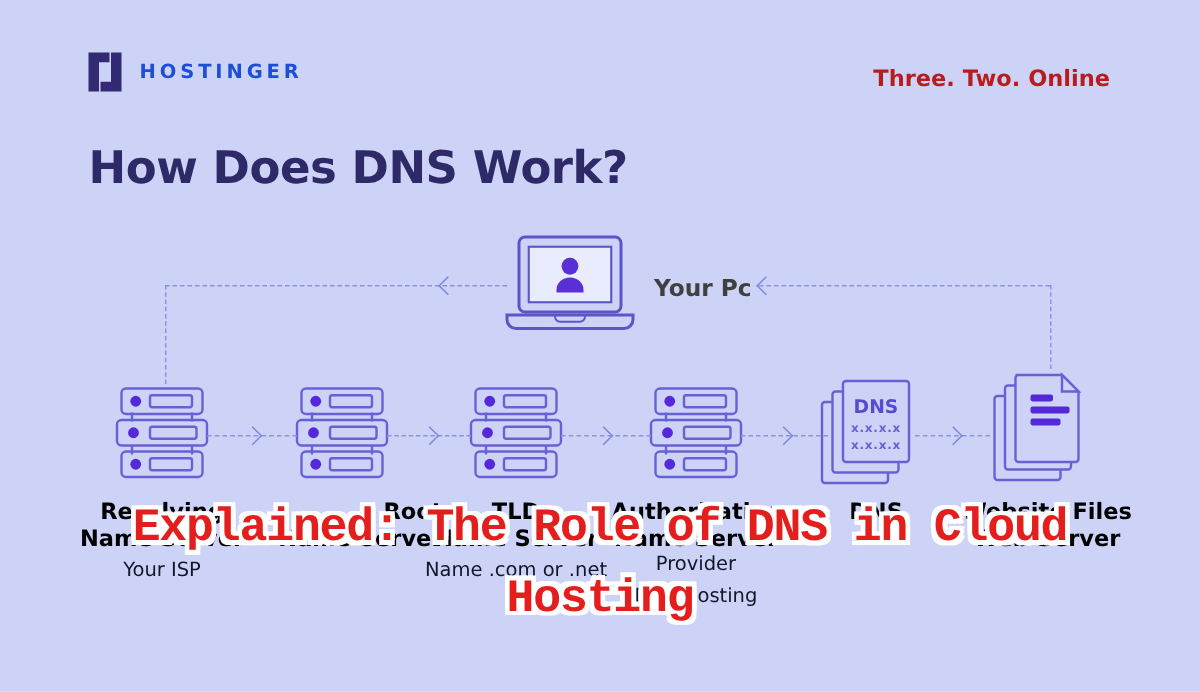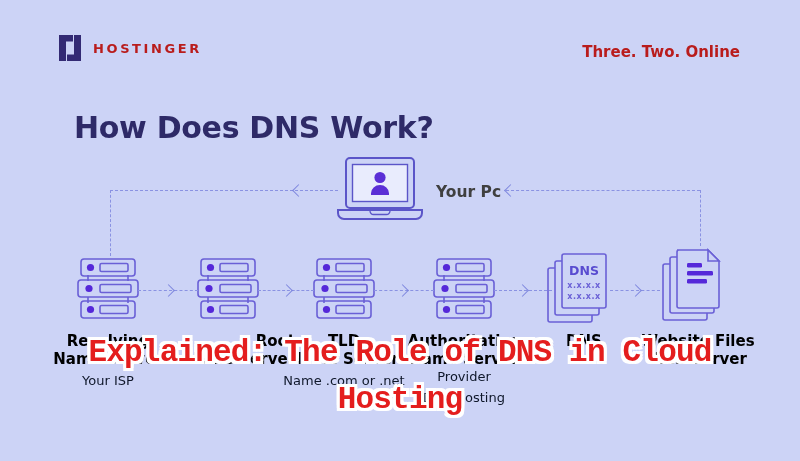--- a/index.html
+++ b/index.html
@@ -3,23 +3,23 @@
 <meta charset="utf-8">
 <style>
   html,body{margin:0;padding:0;}
   .canvas{
     position:relative; width:800px; height:461px; overflow:hidden;
     background:#ccd3f6;
     font-family:"DejaVu Sans","Liberation Sans",sans-serif;
   }
   
   .brand{position:absolute; left:56px; top:34px; display:flex; align-items:center; gap:9px;}
-  .brand-name{font-size:13px; font-weight:700; letter-spacing:2.6px; color:#b91c1c;}
+  .brand-name{font-size:13px; font-weight:700; letter-spacing:2.6px; color:#1d4ed8;}
   .tagline{position:absolute; right:60px; top:43px; font-size:15px; font-weight:600; color:#b91c1c;}
-  .title{position:absolute; left:58px; top:94px; margin:16px; font-size:30px; font-weight:700;
+  .title{position:absolute; left:58px; top:94px; margin:1px; font-size:30px; font-weight:700;
          letter-spacing:-0.3px; color:#2e2a68;}
   
   .hdash{position:absolute; height:0; border-top:1.5px dashed #8a92e2;}
   .vdash{position:absolute; width:0; border-left:1.5px dashed #8a92e2;}
   .chev{position:absolute; width:8px; height:8px;
         border-top:1.7px solid #7d86de; border-right:1.7px solid #7d86de;}
   .chev.right{transform:rotate(45deg);}
   .chev.left{transform:rotate(225deg);}
   
   .icon{position:absolute;}

